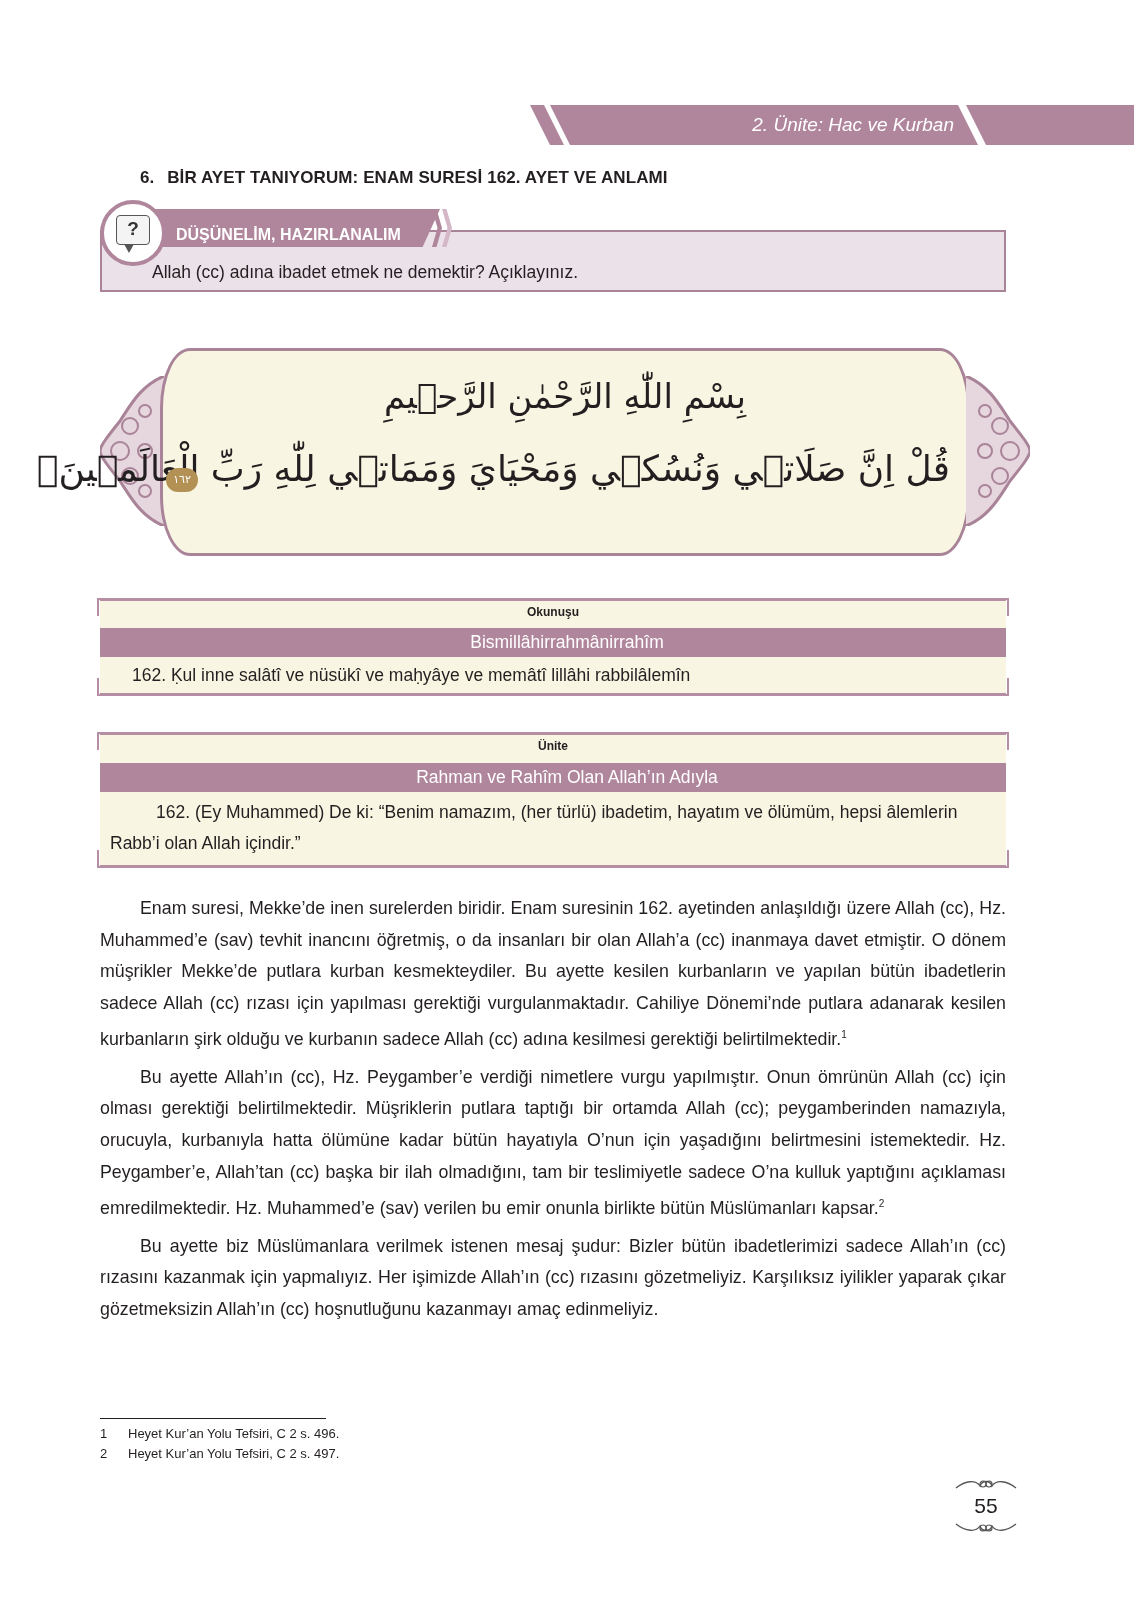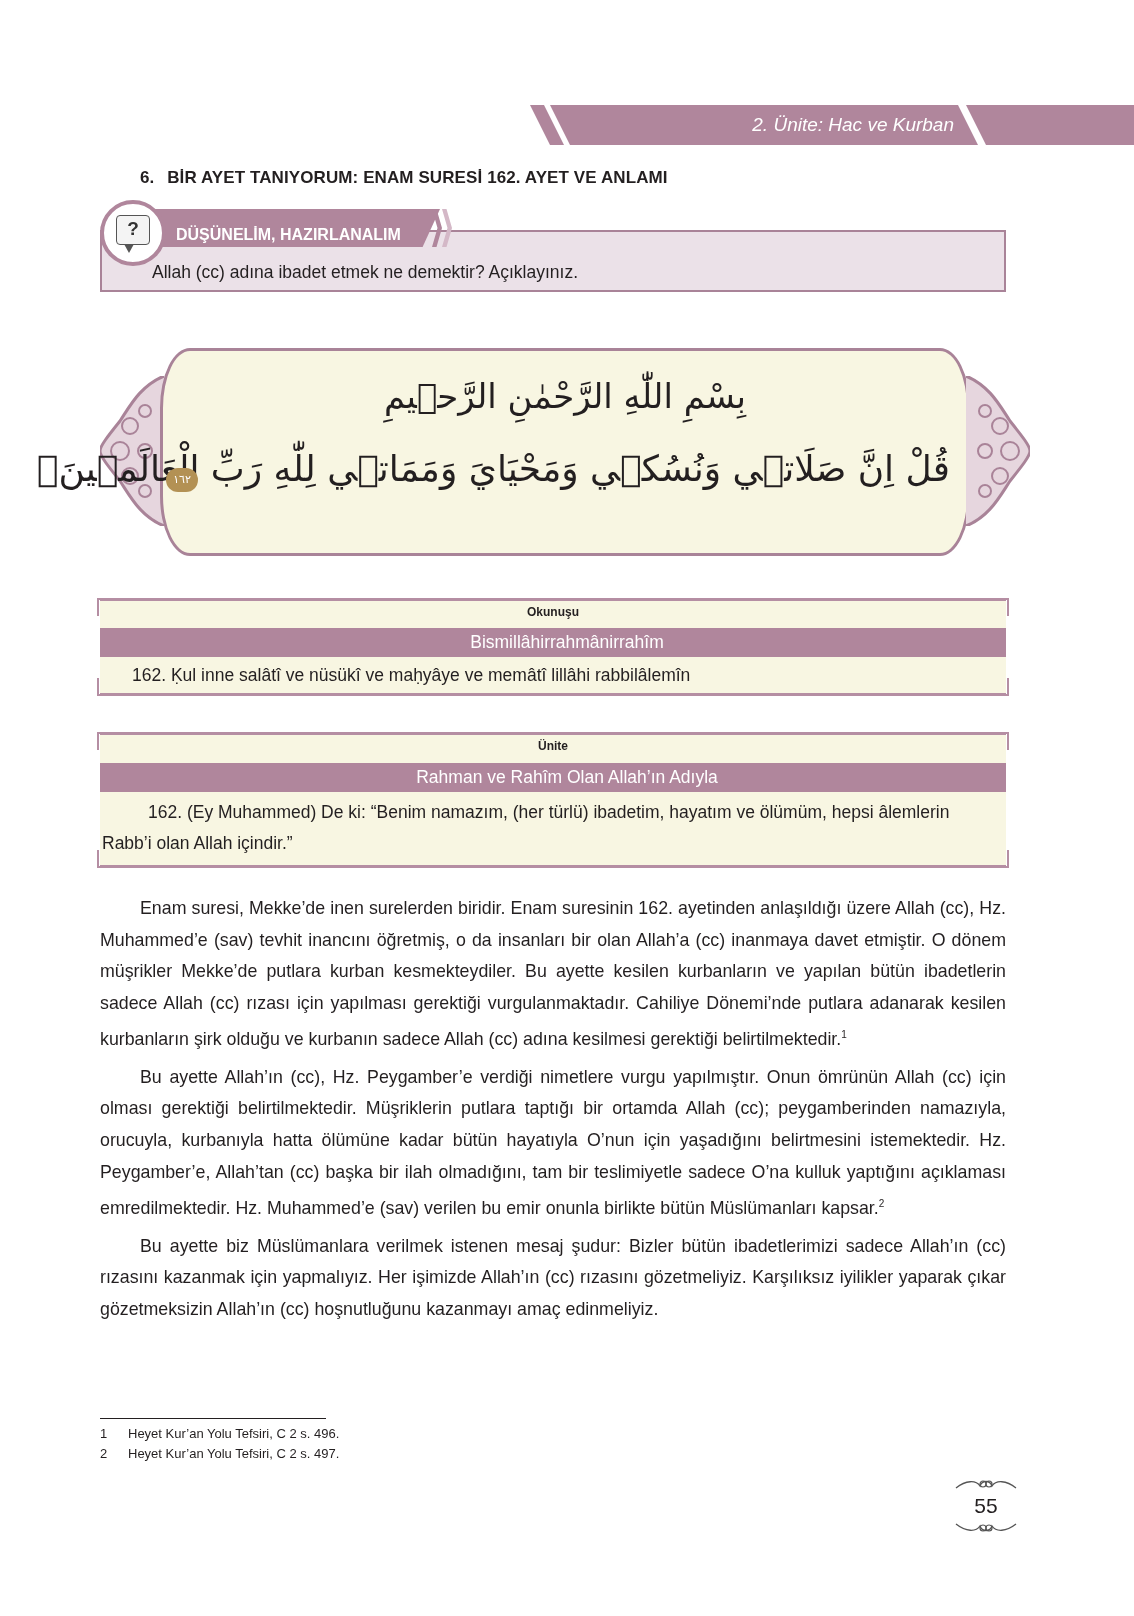--- a/index.html
+++ b/index.html
@@ -121,21 +121,21 @@
   <div class="panel-body" style="top:64px;padding-left:32px;">162. Ḳul inne salâtî ve nüsükî ve maḥyâye ve memâtî lillâhi rabbilâlemîn</div>
 </div>
 
 <div class="panel anlami">
   <div class="corner" style="top:-3px;left:-3px;border-right:none;border-bottom:none;"></div>
   <div class="corner" style="top:-3px;right:-3px;border-left:none;border-bottom:none;"></div>
   <div class="corner" style="bottom:-3px;left:-3px;border-right:none;border-top:none;"></div>
   <div class="corner" style="bottom:-3px;right:-3px;border-left:none;border-top:none;"></div>
   <div class="panel-title" style="top:4px;">Ünite</div>
   <div class="panel-band" style="top:28px;">Rahman ve Rahîm Olan Allah’ın Adıyla</div>
-  <div class="panel-body" style="top:62px;padding:0 18px 0 2px;text-indent:46px;line-height:31px;">162. (Ey Muhammed) De ki: “Benim namazım, (her türlü) ibadetim, hayatım ve ölümüm, hepsi âlemlerin Rabb’i olan Allah içindir.”</div>
+  <div class="panel-body" style="top:62px;padding:0 18px 0 10px;text-indent:46px;line-height:31px;">162. (Ey Muhammed) De ki: “Benim namazım, (her türlü) ibadetim, hayatım ve ölümüm, hepsi âlemlerin Rabb’i olan Allah içindir.”</div>
 </div>
 
 <div class="body-text" style="top:893px;">
   <p><span>Enam suresi, Mekke’de inen surelerden biridir. Enam suresinin 162. ayetinden anlaşıldığı üzere Allah (cc), Hz. Muhammed’e (sav) tevhit inancını öğretmiş, o da insanları bir olan Allah’a (cc) inanmaya davet etmiştir. O dönem müşrikler Mekke’de putlara kurban kesmekteydiler. Bu ayette kesilen kurbanların ve yapılan bütün ibadetlerin sadece Allah (cc) rızası için yapılması gerektiği vurgulanmaktadır. Cahiliye Dönemi’nde putlara adanarak kesilen kurbanların şirk olduğu ve kurbanın sadece Allah (cc) adına kesilmesi gerektiği belirtilmektedir.</span><sup>1</sup></p>
   <p><span>Bu ayette Allah’ın (cc), Hz. Peygamber’e verdiği nimetlere vurgu yapılmıştır. Onun ömrünün Allah (cc) için olması gerektiği belirtilmektedir. Müşriklerin putlara taptığı bir ortamda Allah (cc); peygamberinden namazıyla, orucuyla, kurbanıyla hatta ölümüne kadar bütün hayatıyla O’nun için yaşadığını belirtmesini istemektedir. Hz. Peygamber’e, Allah’tan (cc) başka bir ilah olmadığını, tam bir teslimiyetle sadece O’na kulluk yaptığını açıklaması emredilmektedir. Hz. Muhammed’e (sav) verilen bu emir onunla birlikte bütün Müslümanları kapsar.</span><sup>2</sup></p>
   <p><span>Bu ayette biz Müslümanlara verilmek istenen mesaj şudur: Bizler bütün ibadetlerimizi sadece Allah’ın (cc) rızasını kazanmak için yapmalıyız. Her işimizde Allah’ın (cc) rızasını gözetmeliyiz. Karşılıksız iyilikler yaparak çıkar gözetmeksizin Allah’ın (cc) hoşnutluğunu kazanmayı amaç edinmeliyiz.</span></p>
 </div>
 
 <div class="footnote-rule"></div>
 <div class="footnotes">

